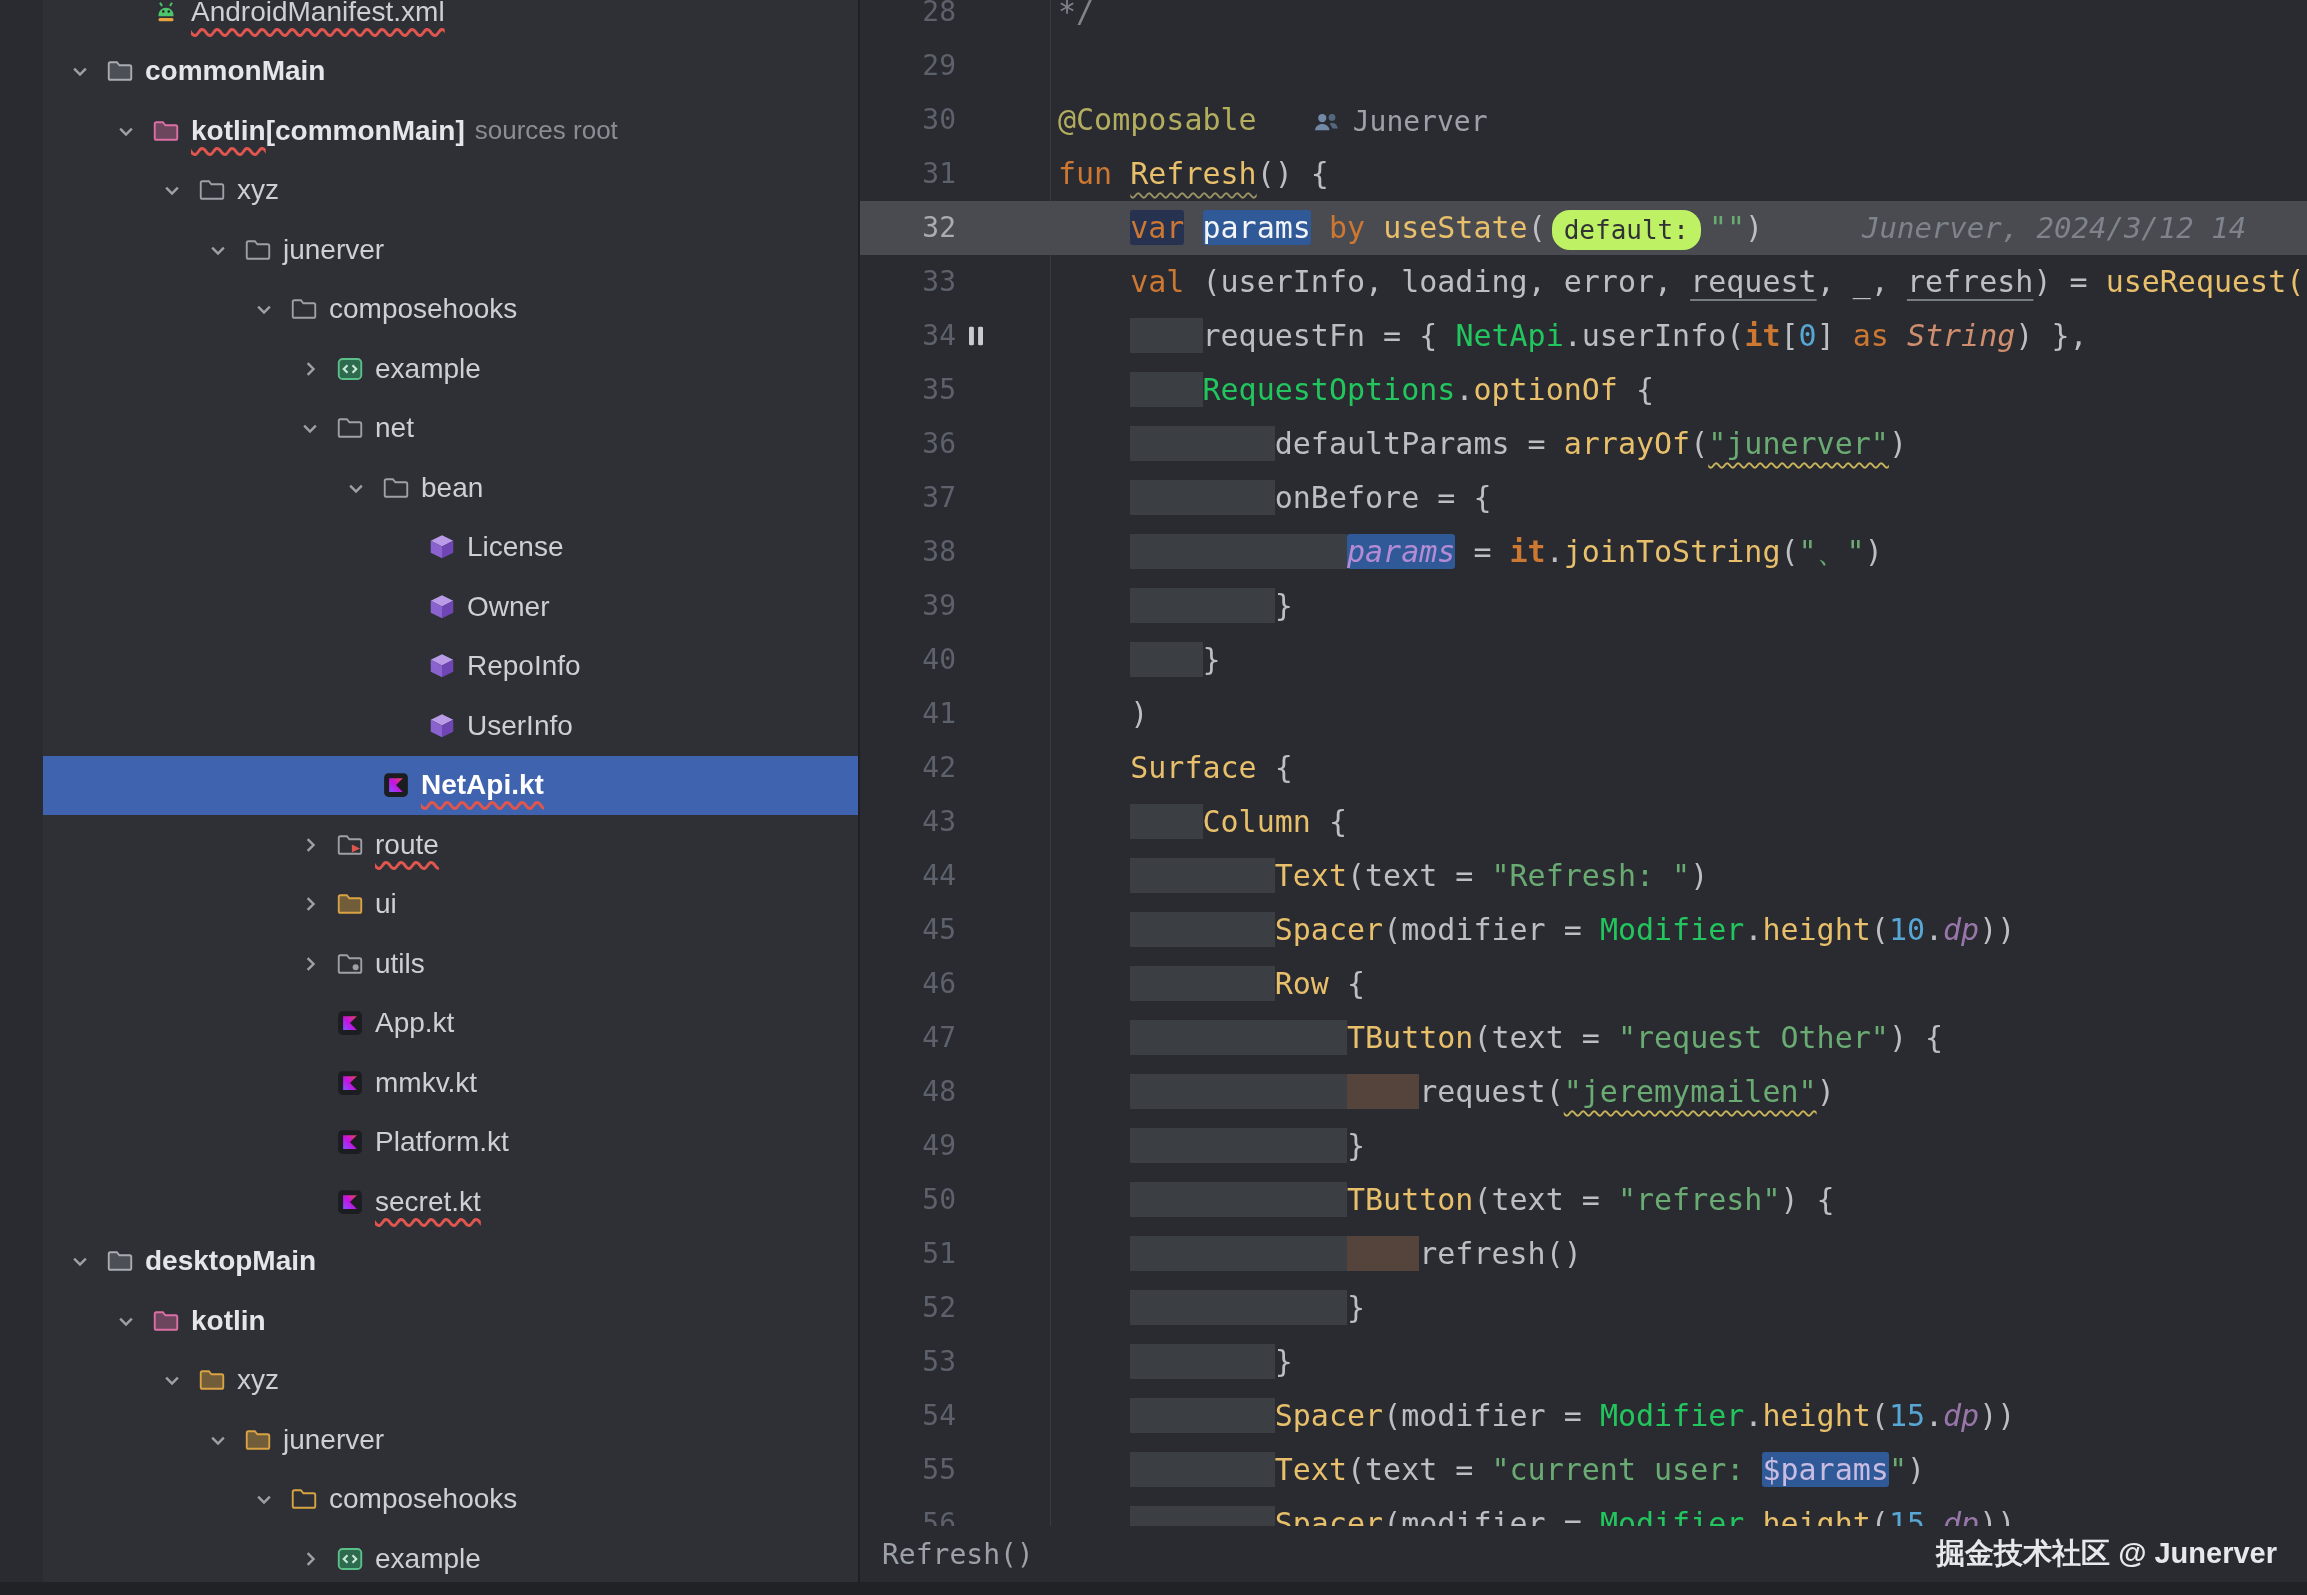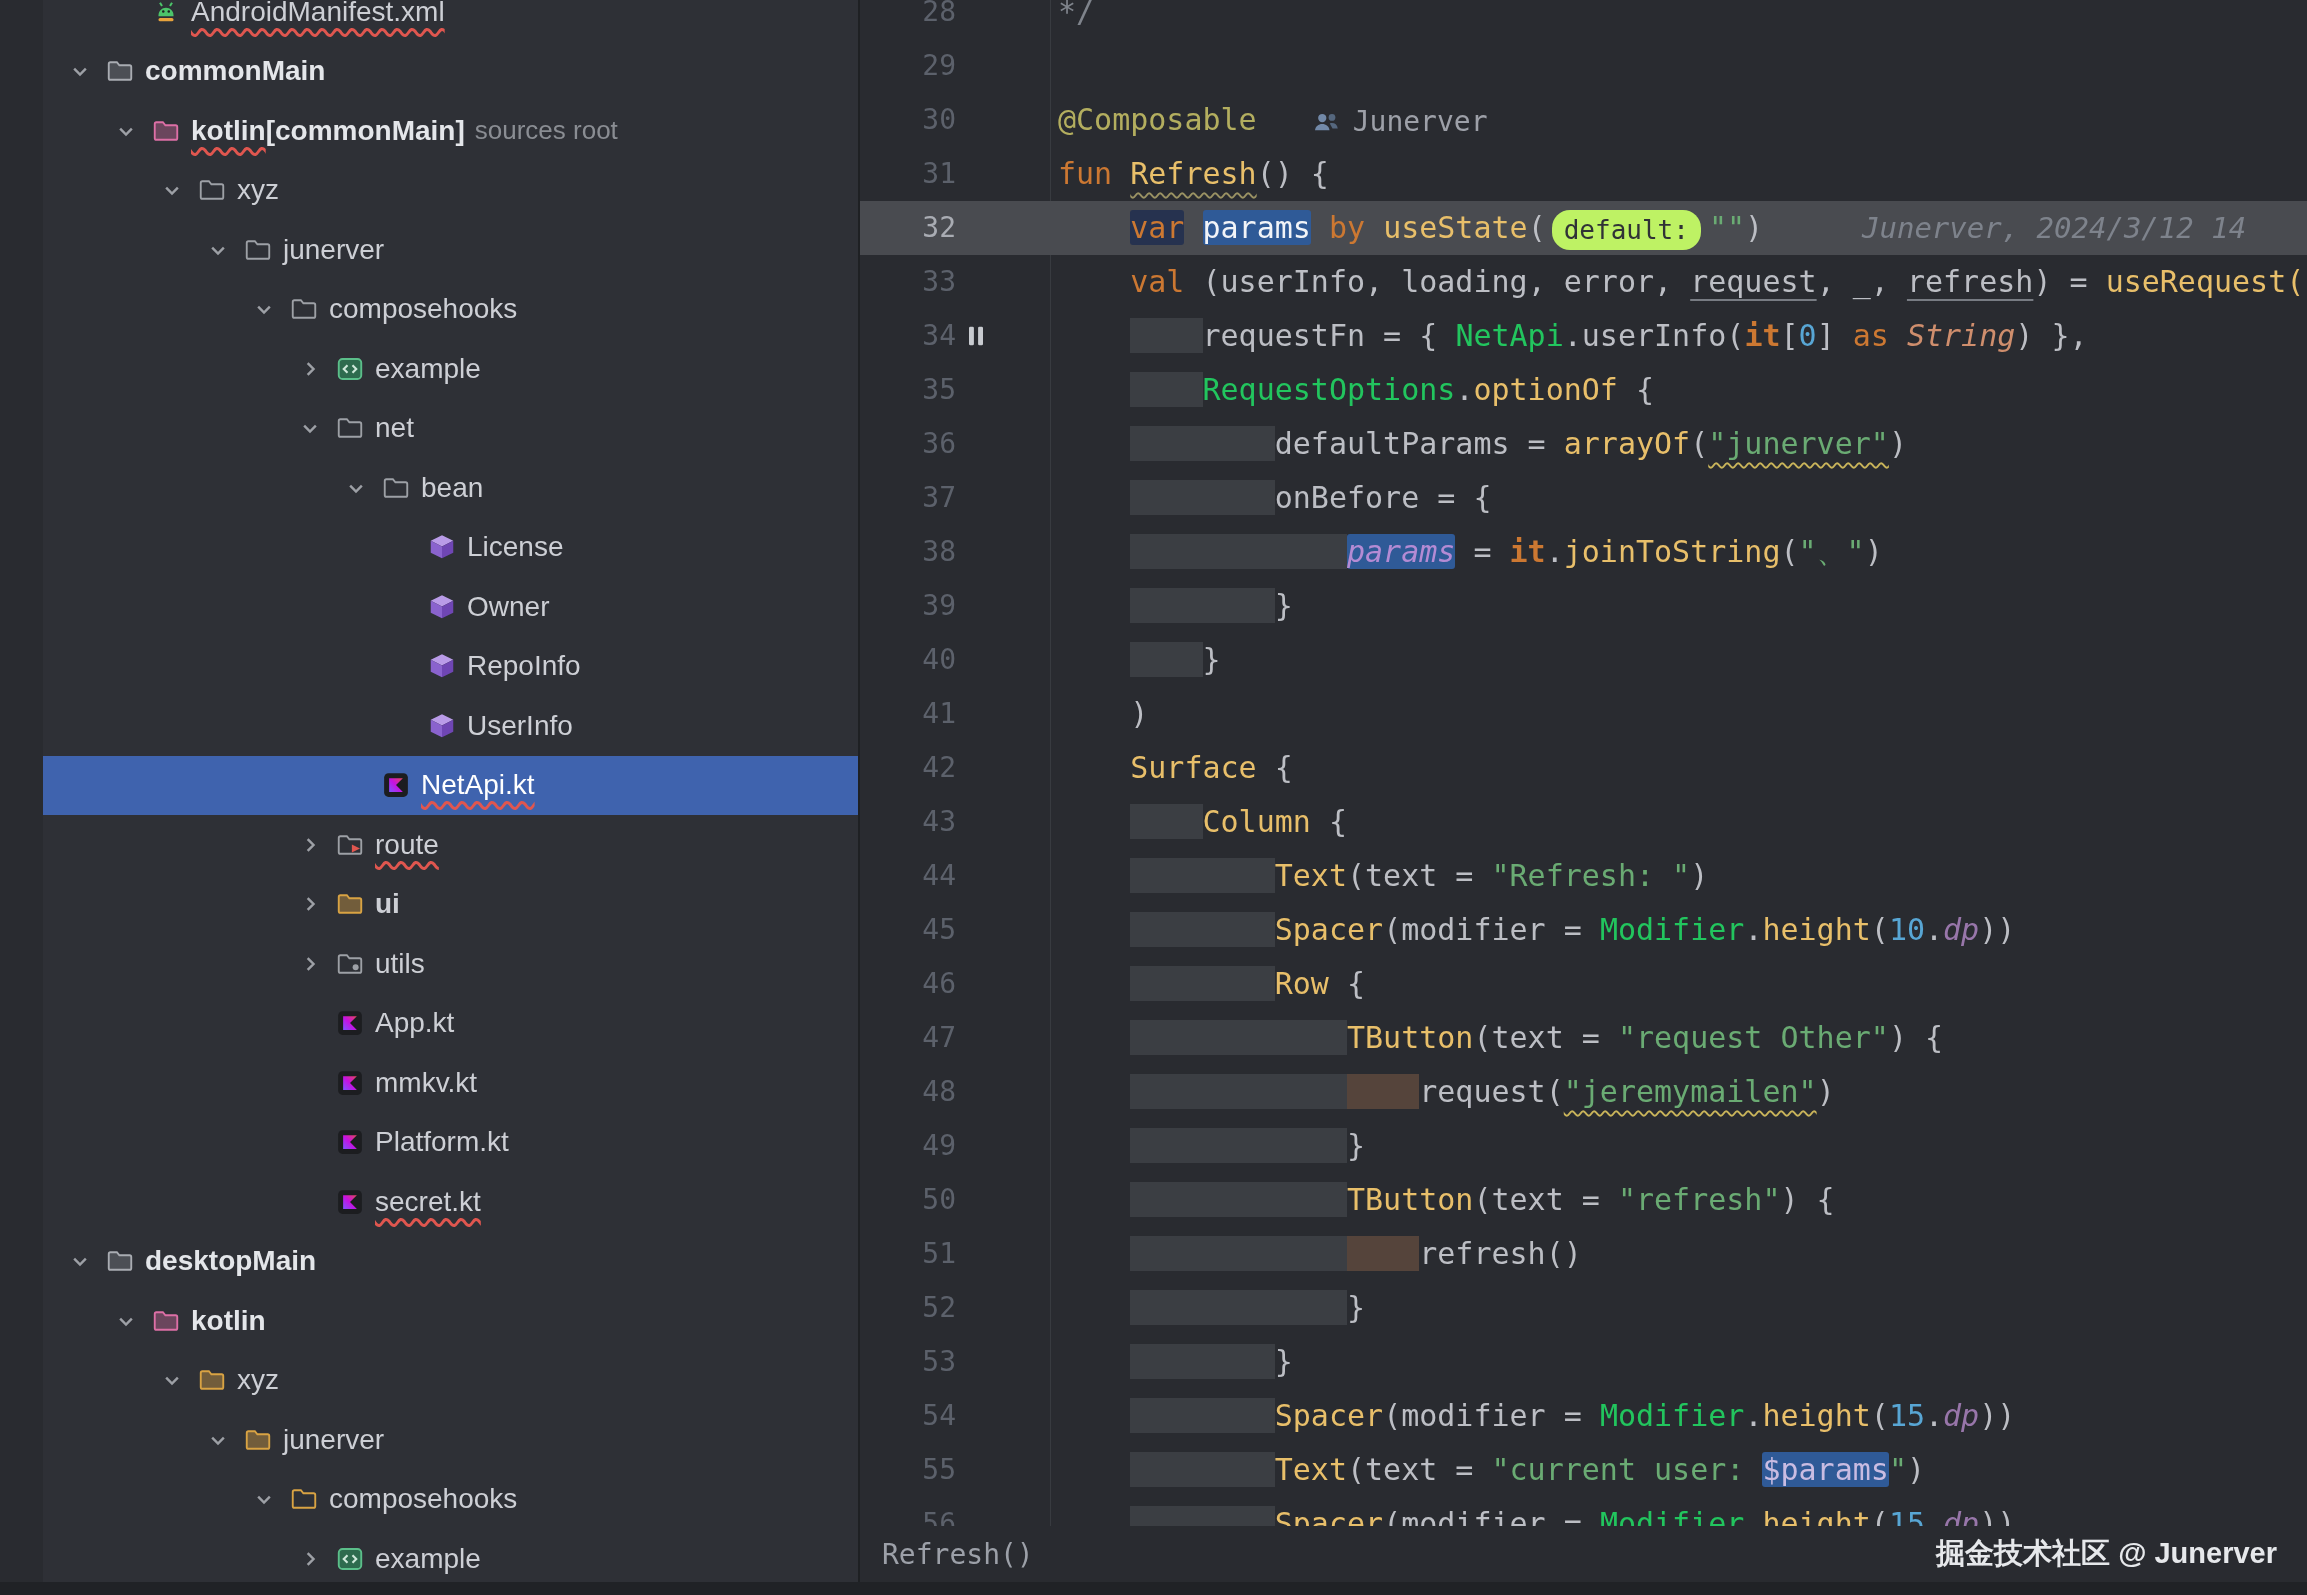--- a/index.html
+++ b/index.html
@@ -232,21 +232,21 @@
           <span class="chev"></span>
           <span class="ticon">
             <svg viewBox="0 0 24 24" width="30" height="30">
               <polygon points="12,2.5 21,7 12,11.5 3,7" fill="#B99BE8"></polygon>
               <polygon points="3,7 12,11.5 12,21 3,16.5" fill="#8A63CE"></polygon>
               <polygon points="21,7 12,11.5 12,21 21,16.5" fill="#6F46B4"></polygon>
             </svg>
           </span>
           <span class="lbl">UserInfo</span>
         </div>
-        <div class="tree-row selected" style="padding-left: 288px;">
+        <div class="tree-row selected" style="padding-left: 288px; font-weight: bold;">
           <span class="chev"></span>
           <span class="ticon">
             <svg viewBox="0 0 24 24" width="30" height="30">
               <rect x="2.5" y="2.5" width="19" height="19" rx="3.5" fill="#1C1D20"></rect>
               <defs>
                 <linearGradient id="kgrad" x1="0" y1="1" x2="1" y2="0">
                   <stop offset="0" stop-color="#7F52FF"></stop>
                   <stop offset="0.5" stop-color="#C711E1"></stop>
                   <stop offset="1" stop-color="#E44857"></stop>
                 </linearGradient>
@@ -263,21 +263,21 @@
             </svg>
           </span>
           <span class="ticon">
             <svg viewBox="0 0 24 24" width="30" height="30">
               <path d="M3 6.3C3 5.6 3.6 5 4.3 5h5.2l2 2.4h8.2c.7 0 1.3.6 1.3 1.3v9C21 18.4 20.4 19 19.7 19H4.3C3.6 19 3 18.4 3 17.7V6.3z" fill="none" stroke="#9DA0A6" stroke-width="1.5"></path>
               <path d="M13.5 11.5l6.5 3.2-6.5 3.2z" fill="#E0564F"></path>
             </svg>
           </span>
           <span class="lbl err">route</span>
         </div>
-        <div class="tree-row" style="padding-left: 242px; font-weight: bold;">
+        <div class="tree-row" style="padding-left: 242px;">
           <span class="chev">
             <svg viewBox="0 0 24 24" width="28" height="28">
               <polyline points="10,7 15,12 10,17" fill="none" stroke="#9DA0A6" stroke-width="2.1"></polyline>
             </svg>
           </span>
           <span class="ticon">
             <svg viewBox="0 0 24 24" width="30" height="30">
               <path d="M3 6.3C3 5.6 3.6 5 4.3 5h5.2l2 2.4h8.2c.7 0 1.3.6 1.3 1.3v9C21 18.4 20.4 19 19.7 19H4.3C3.6 19 3 18.4 3 17.7V6.3z" fill="rgba(217,163,67,0.4)" stroke="#D9A343" stroke-width="1.5"></path>
             </svg>
           </span>

